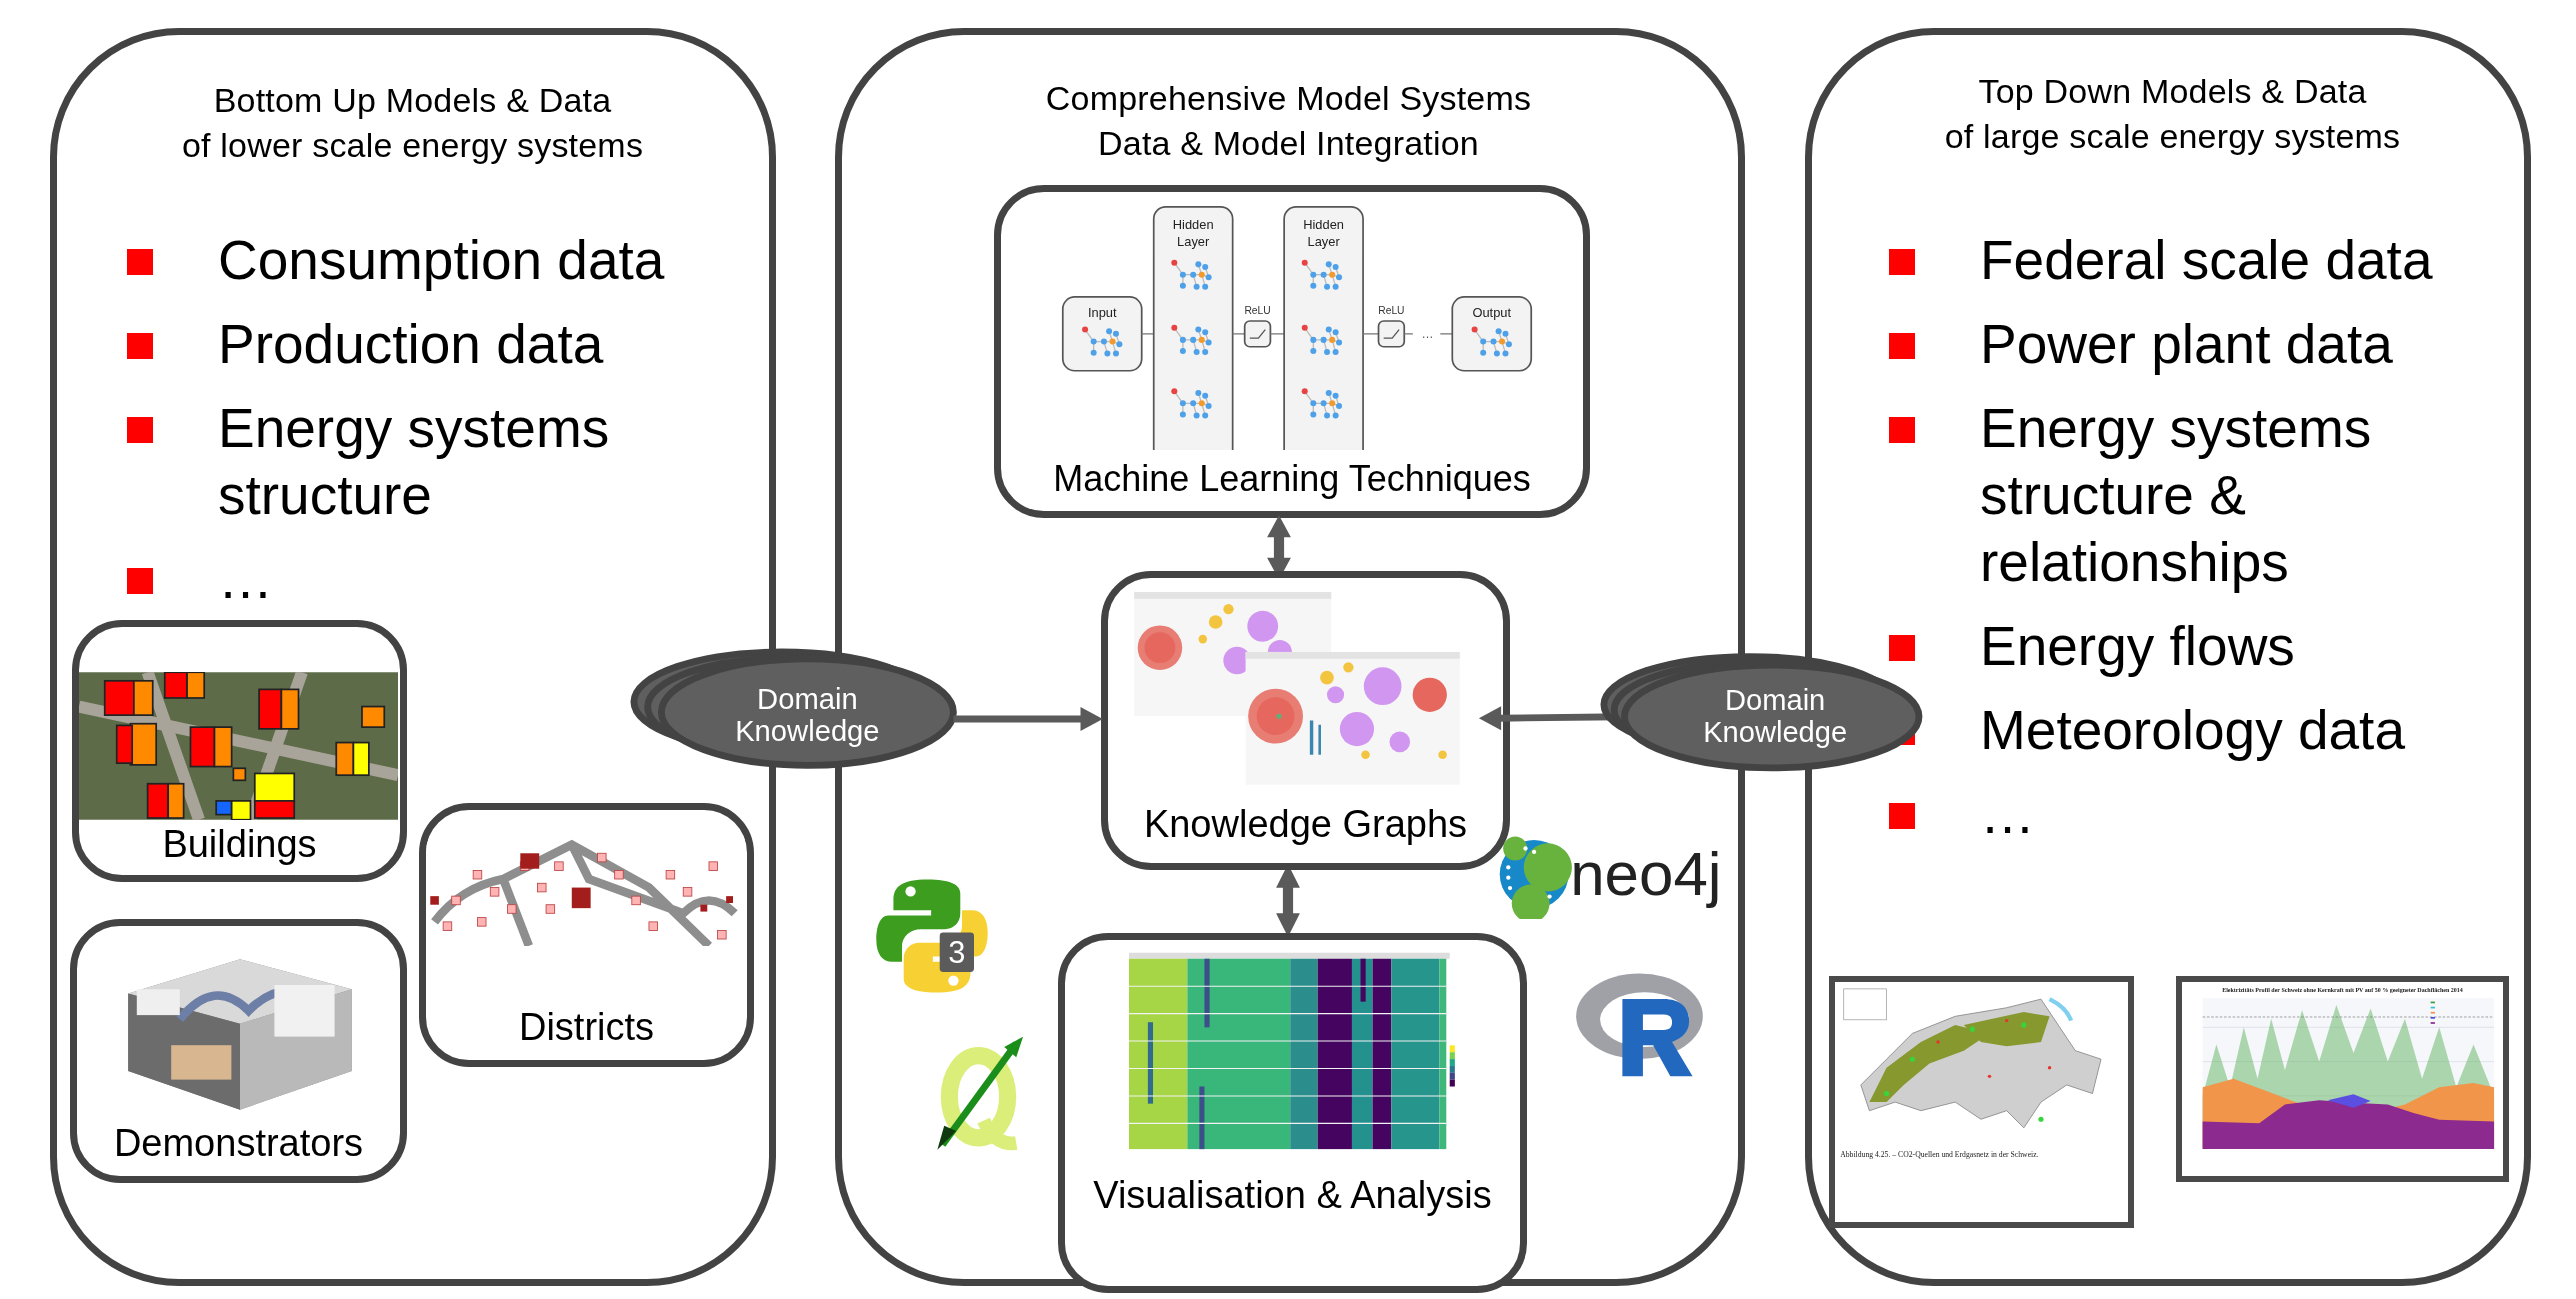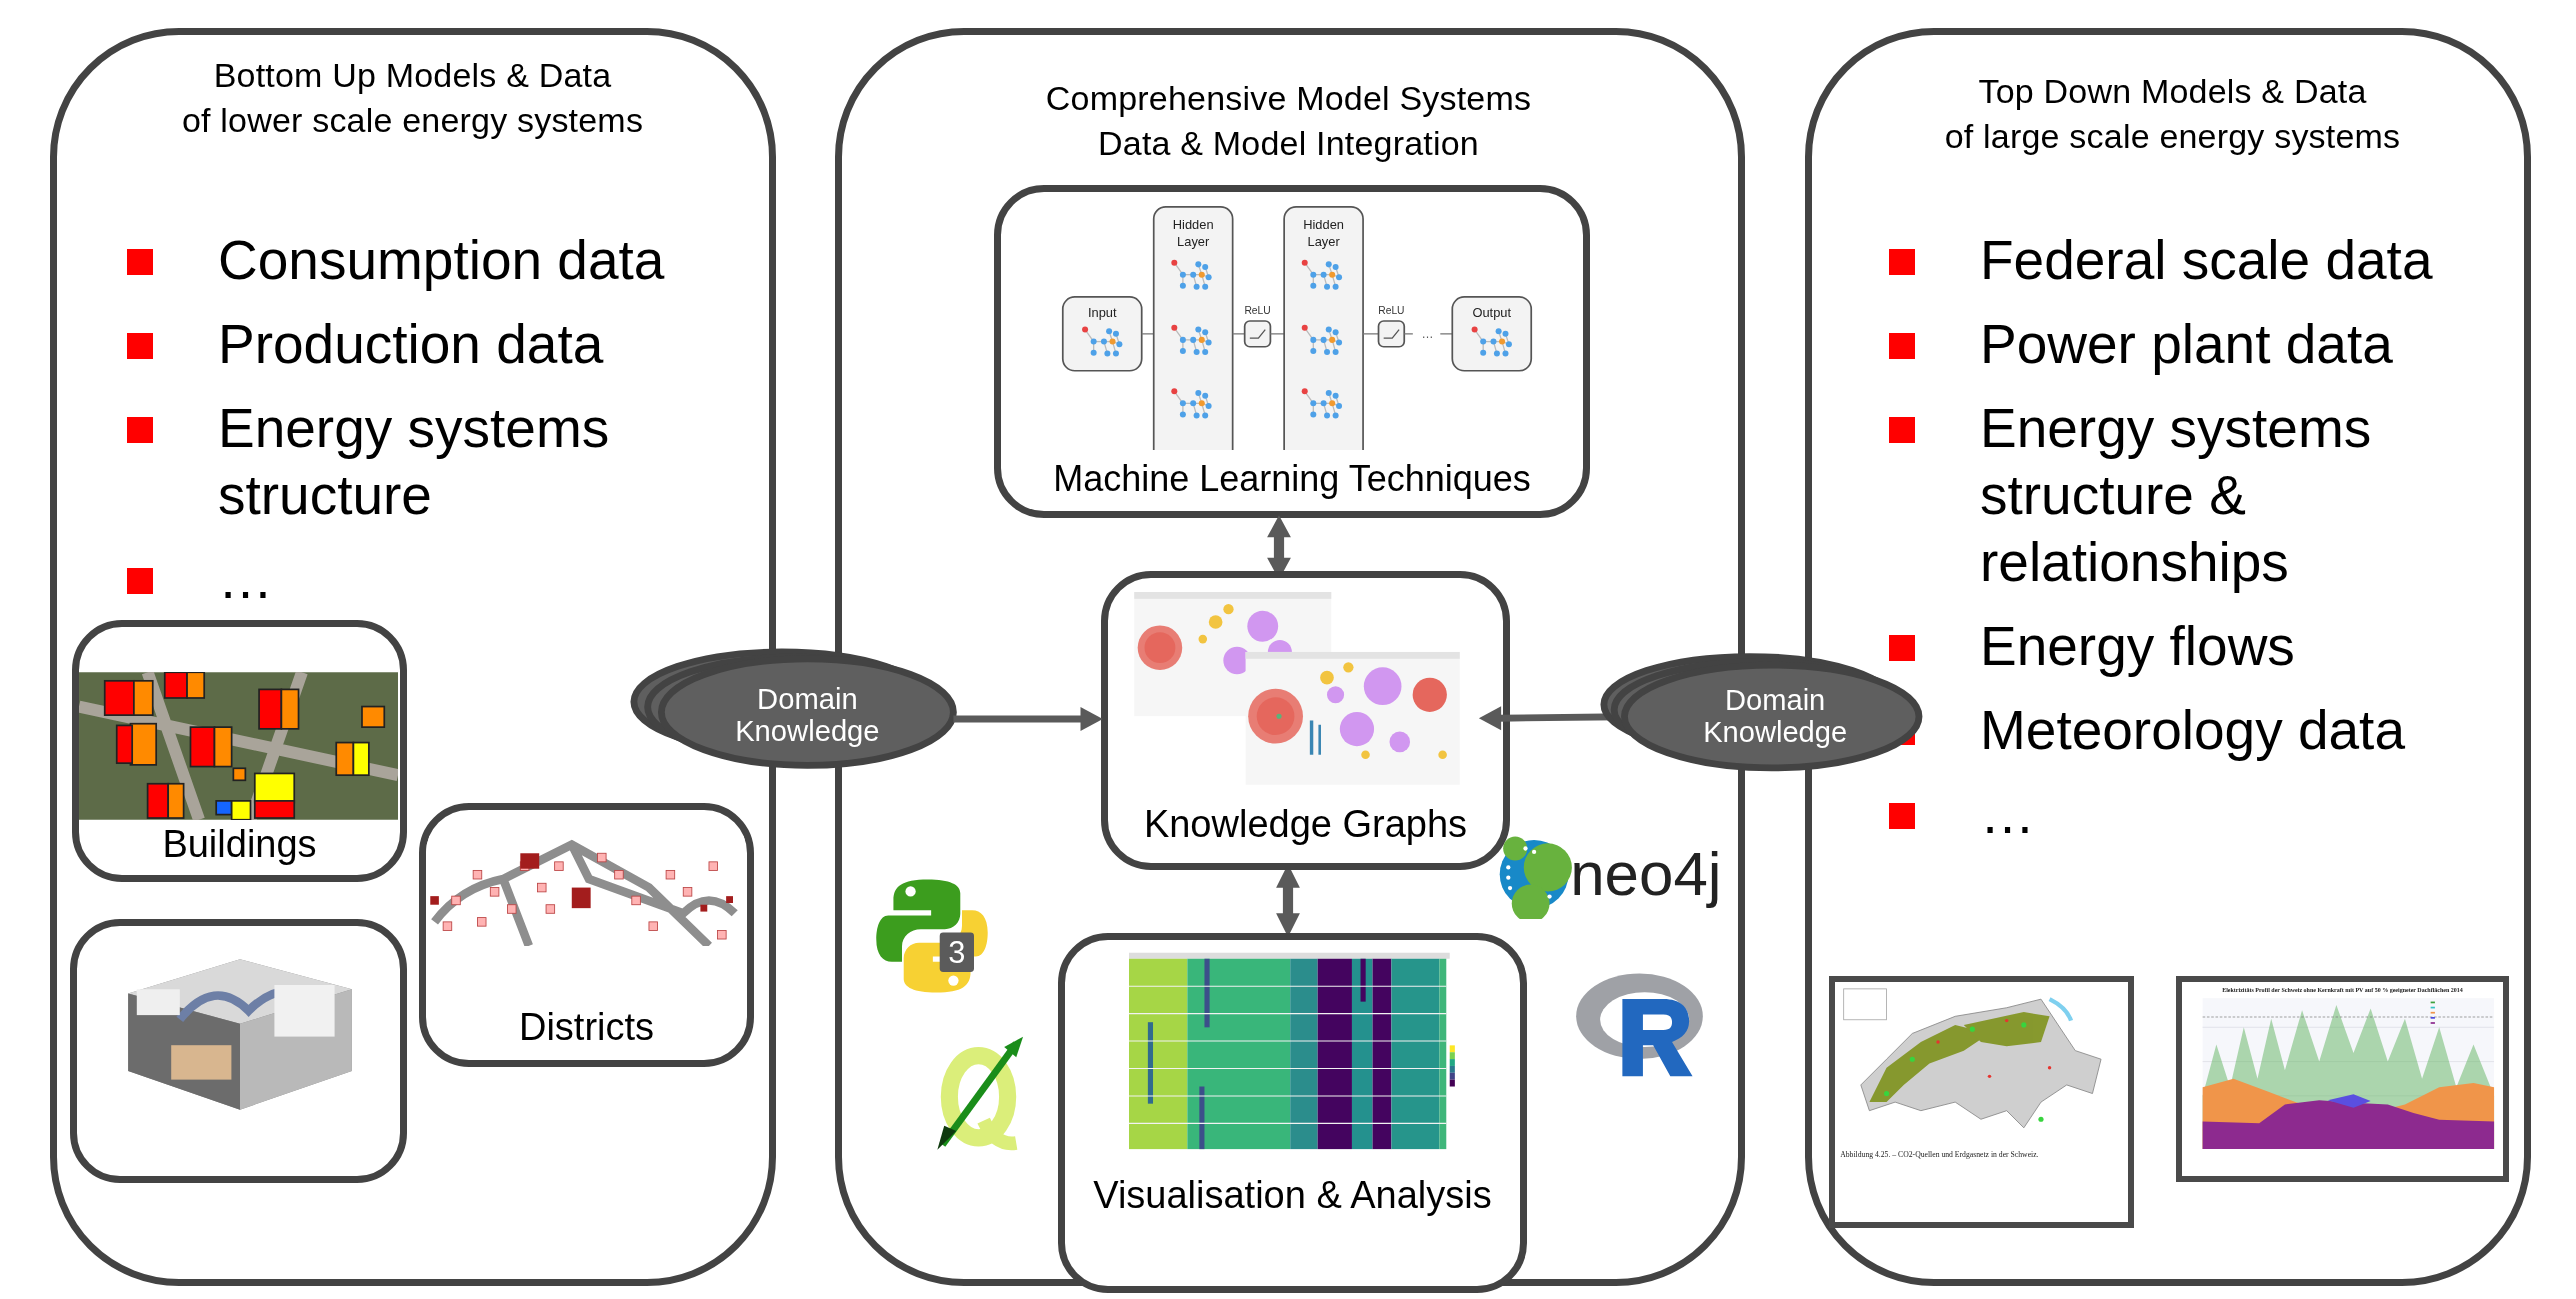--- a/index.html
+++ b/index.html
@@ -11,21 +11,21 @@
   .bullets{position:absolute;list-style:none;margin:12px;padding:0;}
   .bullets li{position:relative;font-size:55px;line-height:67px;margin-bottom:17px;padding-left:103px;}
   .bullets li .sq{position:absolute;left:12px;top:22px;width:26px;height:26px;background:#ff0000;}
   .caption{position:absolute;left:0;right:0;text-align:center;font-size:38px;}
   svg text{font-family:"Liberation Sans",sans-serif;}
 </style>
 </head>
 <body>
 
 <div class="panel" style="left:50px;top:28px;width:726px;height:1258px;"></div>
-<div class="heading" style="left:86px;top:53px;width:653px;text-align:center;">
+<div class="heading" style="left:86px;top:78px;width:653px;text-align:center;">
   <div>Bottom Up Models &amp; Data</div>
   <div>of lower scale energy systems</div>
 </div>
 <ul class="bullets" style="left:103px;top:215px;width:635px;">
   <li><span class="sq"></span><span>Consumption data</span></li>
   <li><span class="sq"></span><span>Production data</span></li>
   <li style="width:464px;"><span class="sq"></span><span>Energy systems structure</span></li>
   <li><span class="sq"></span><span>…</span></li>
 </ul>
 
@@ -63,20 +63,21 @@
   <svg class="abs" style="left:34px;top:15.5px;" width="258" height="172" viewBox="0 0 300 200">
     <polygon points="20,60 150,20 280,55 280,150 150,195 20,150" fill="#8a8a8a"></polygon>
     <polygon points="20,60 150,95 280,55 150,20" fill="#d9d9d9"></polygon>
     <polygon points="20,60 150,95 150,195 20,150" fill="#6c6c6c"></polygon>
     <polygon points="150,95 280,55 280,150 150,195" fill="#b9b9b9"></polygon>
     <rect x="70" y="120" width="70" height="40" fill="#d8b68f"></rect>
     <path d="M80 90 Q120 40 160 80 Q200 40 240 70" stroke="#6d7fa6" stroke-width="10" fill="none"></path>
     <rect x="190" y="50" width="70" height="60" fill="#f1f1f1"></rect>
     <rect x="30" y="55" width="50" height="30" fill="#efefef"></rect>
   </svg>
+  <div class="caption" style="top:196px;">Demonstrators</div>
 </div>
 
 <div class="subbox" style="left:419px;top:803px;width:335px;height:264px;">
   <svg class="abs" style="left:0;top:26px;" width="319" height="110" viewBox="0 0 372 128">
     <rect width="372" height="128" fill="#fff"></rect>
     <path d="M10 100 Q40 60 90 50 L170 10 L260 60 L330 128 M90 50 L120 128 M170 10 L190 50 L300 90 Q330 60 360 90" stroke="#8e8e8e" stroke-width="10" fill="none"></path>
     <g fill="#ffb3b3" stroke="#b44" stroke-width="1">
       <rect x="30" y="70" width="10" height="10"></rect>
         <rect x="55" y="40" width="10" height="10"></rect>
         <rect x="75" y="60" width="10" height="10"></rect>

